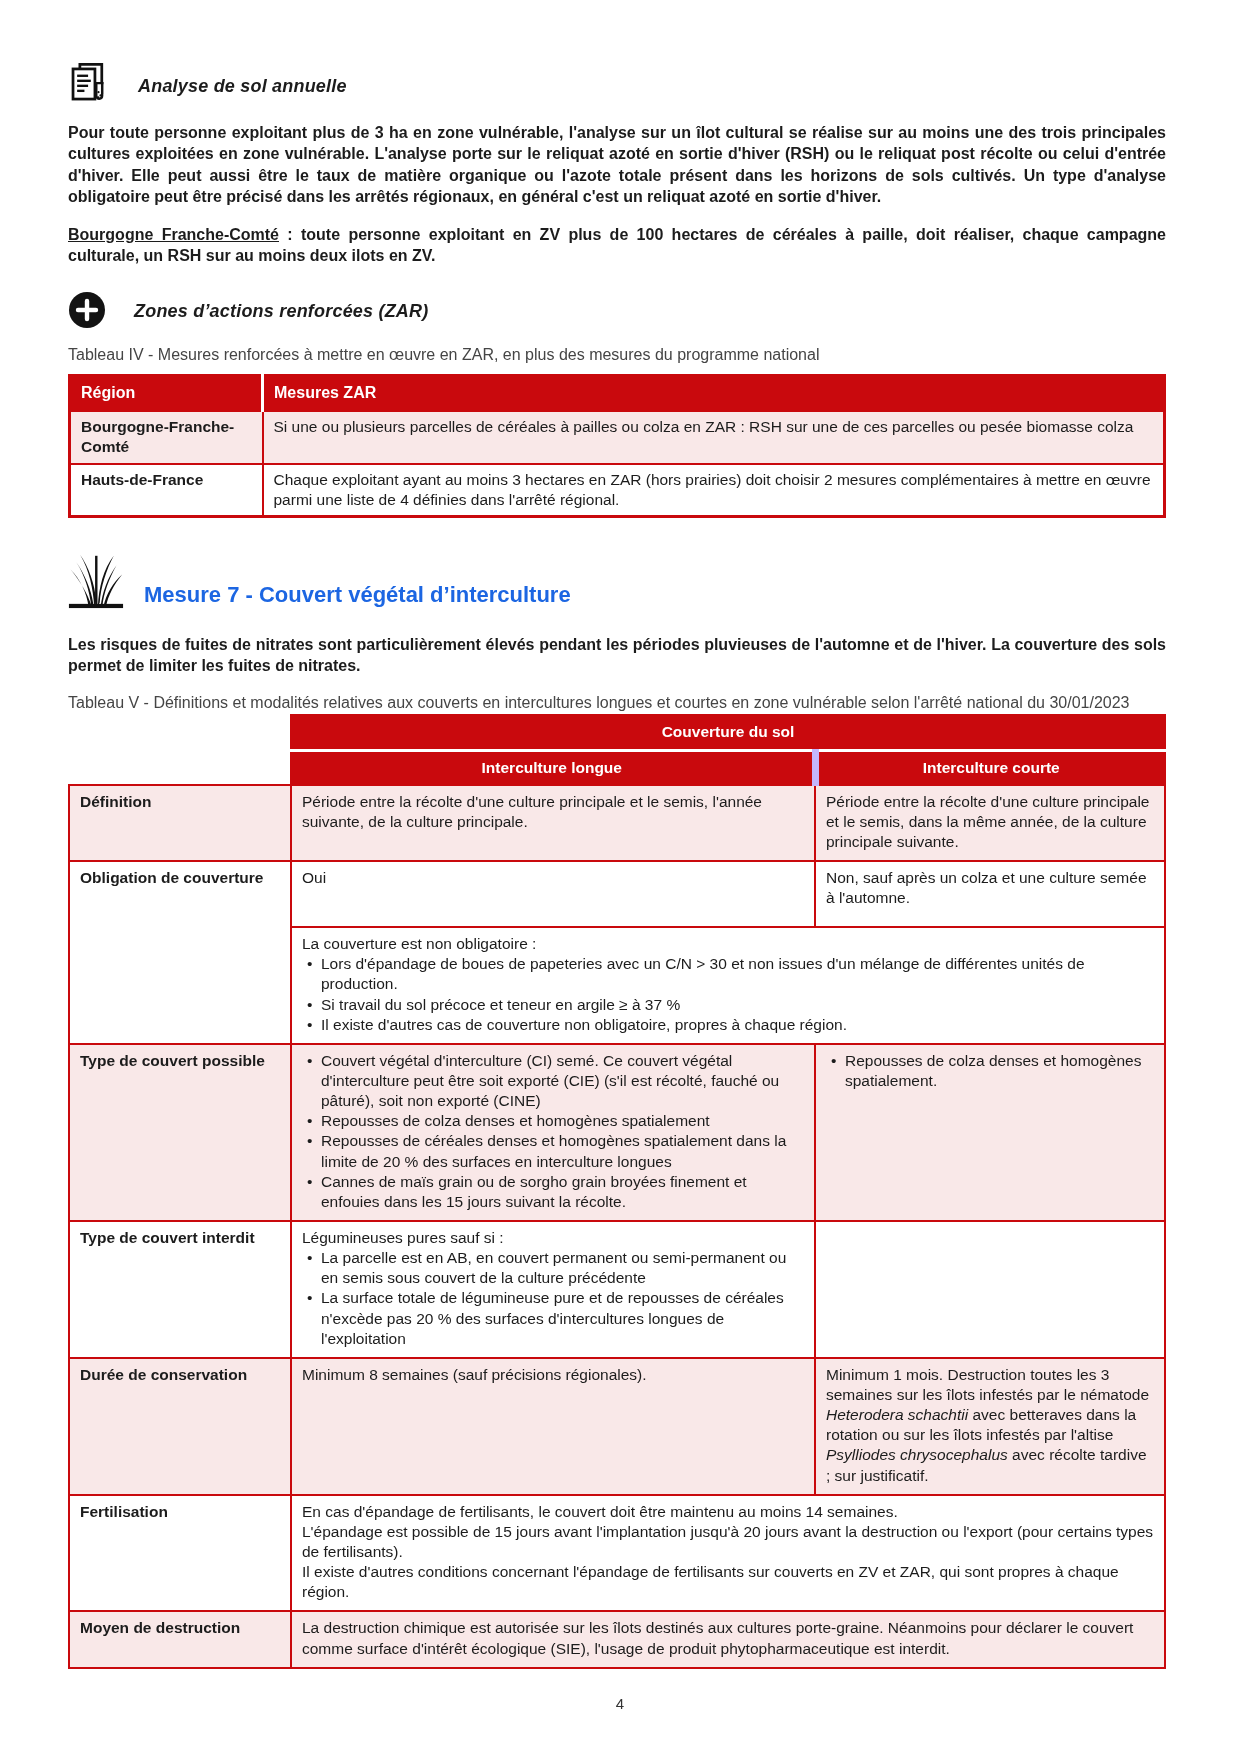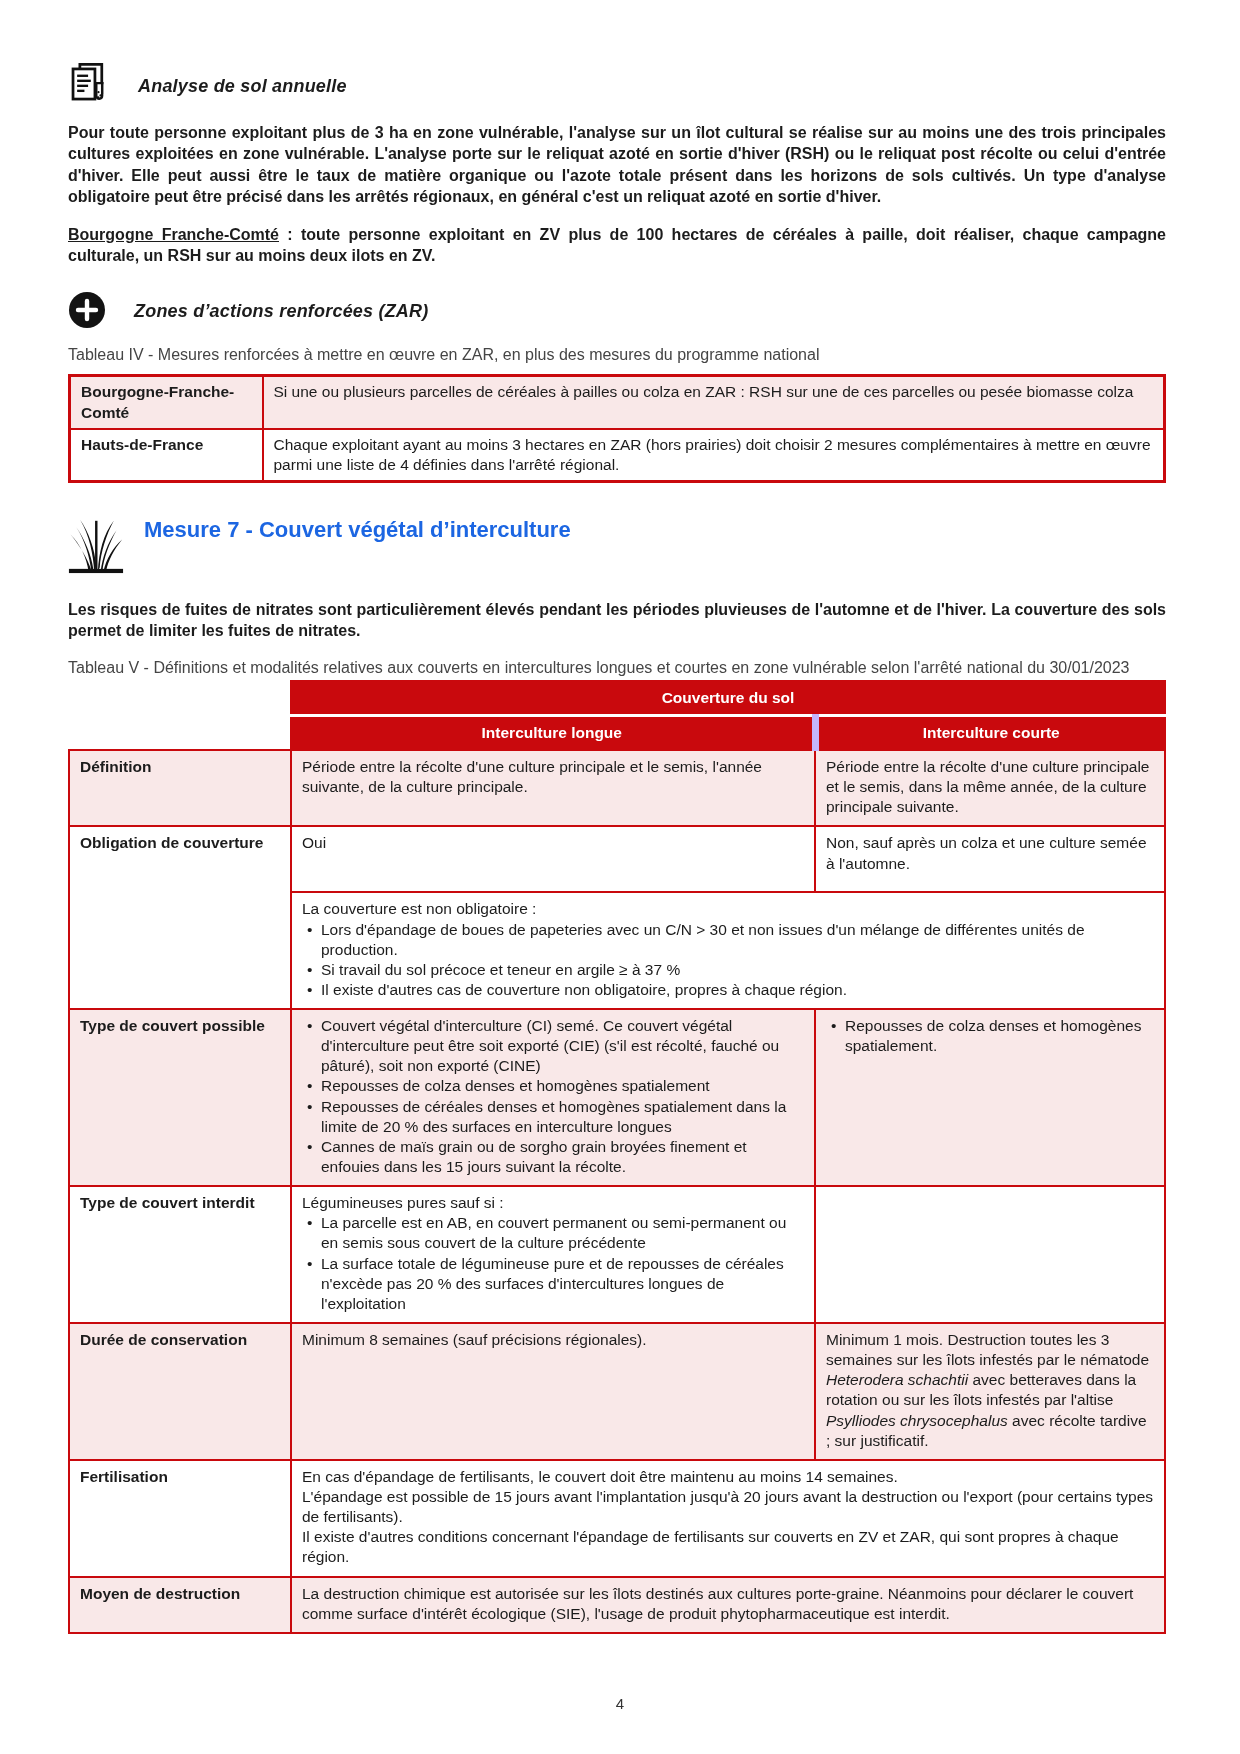--- a/index.html
+++ b/index.html
@@ -45,21 +45,21 @@
   .t5 .lbl{font-weight:bold;margin-left:20px;}
   .t5 td{padding:6px 10px 8px 10px;}
 
   
   .blt{position:relative;padding-left:19px;}
   .blt::before{content:"\2022";position:absolute;left:5px;top:0;}
   .cellblock > div{margin:0;}
   .it{font-style:italic;}
 
   
-  .m7-head{display:flex;align-items:flex-start;gap:20px;margin:34px 0 20px 0;}
+  .m7-head{display:flex;align-items:flex-end;gap:20px;margin:34px 0 20px 0;}
   .m7-title{font-size:22px;font-weight:bold;color:var(--blue);padding-bottom:6px;}
 
   .pagenum{position:absolute;bottom:42px;left:0;width:100%;text-align:center;font-size:15px;color:#333;}
 
   .cap-v{margin-top:2px;margin-bottom:1px;}
   .h-def td{height:72px;}
   .h-oblig td{height:66px;}
 </style>
 </head>
 <body>
@@ -99,20 +99,24 @@
   </div>
 
   <div class="caption">Tableau IV - Mesures renforcées à mettre en œuvre en ZAR, en plus des mesures du programme national</div>
 
   <table class="t4">
     <colgroup>
         <col style="width:193px;">
         <col>
       </colgroup>
     <tbody>
+        <tr>
+      <th>Région</th>
+      <th>Mesures ZAR</th>
+    </tr>
     <tr class="rowpink">
       <td class="lbl">Bourgogne-Franche-Comté</td>
       <td>Si une ou plusieurs parcelles de céréales à pailles ou colza en ZAR : RSH sur une de ces parcelles ou pesée biomasse colza</td>
     </tr>
     <tr>
       <td class="lbl">Hauts-de-France</td>
       <td>Chaque exploitant ayant au moins 3 hectares en ZAR (hors prairies) doit choisir 2 mesures complémentaires à mettre en œuvre parmi une liste de 4 définies dans l'arrêté régional.</td>
     </tr>
   </tbody>
     </table>

